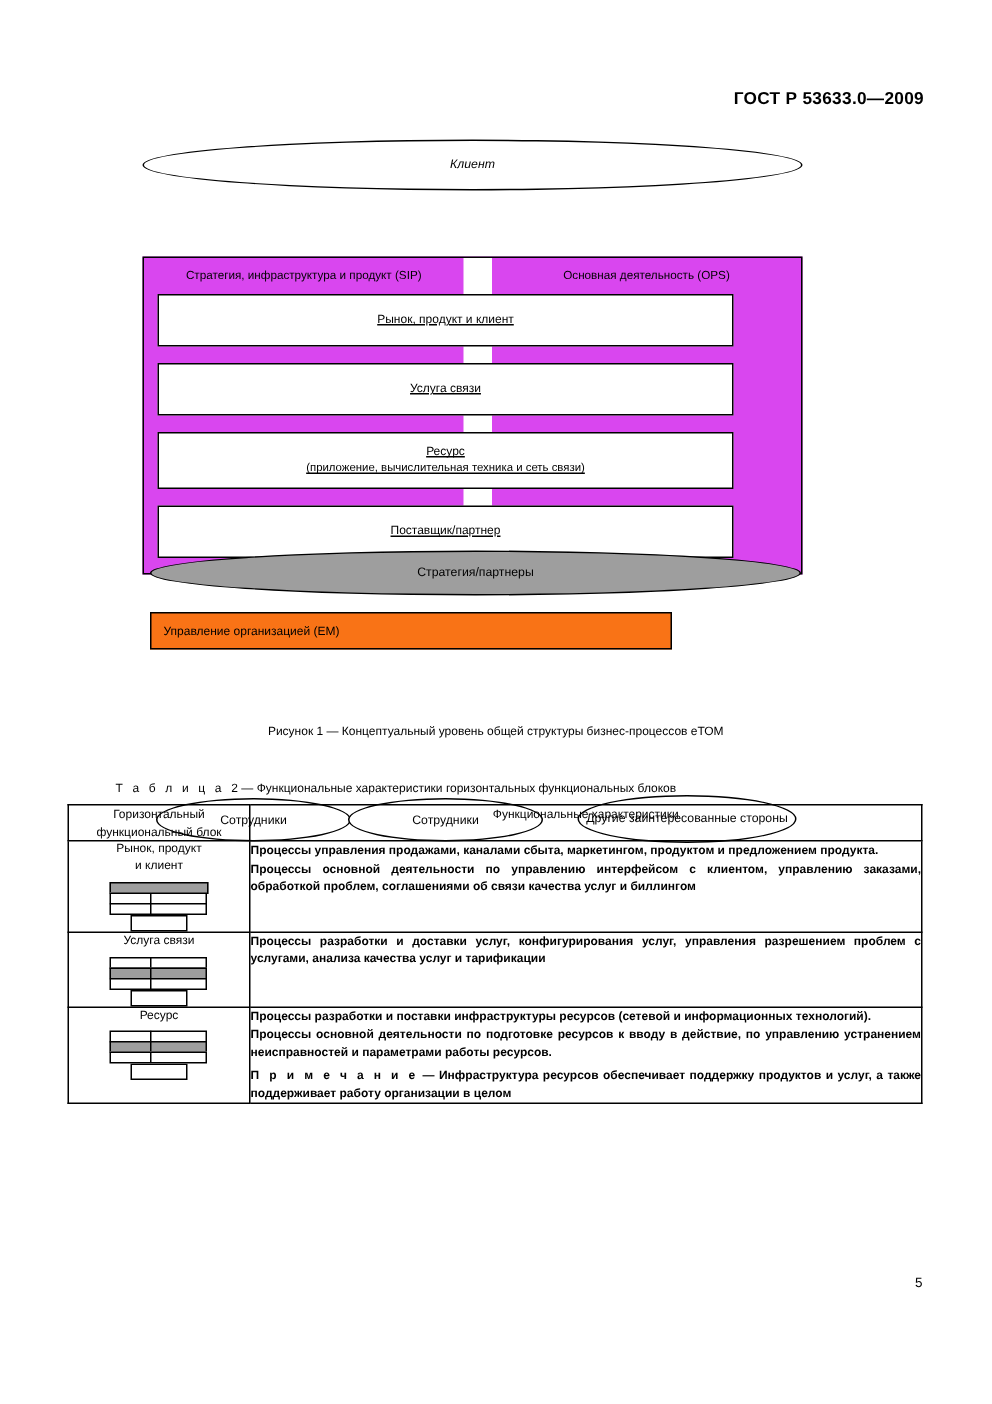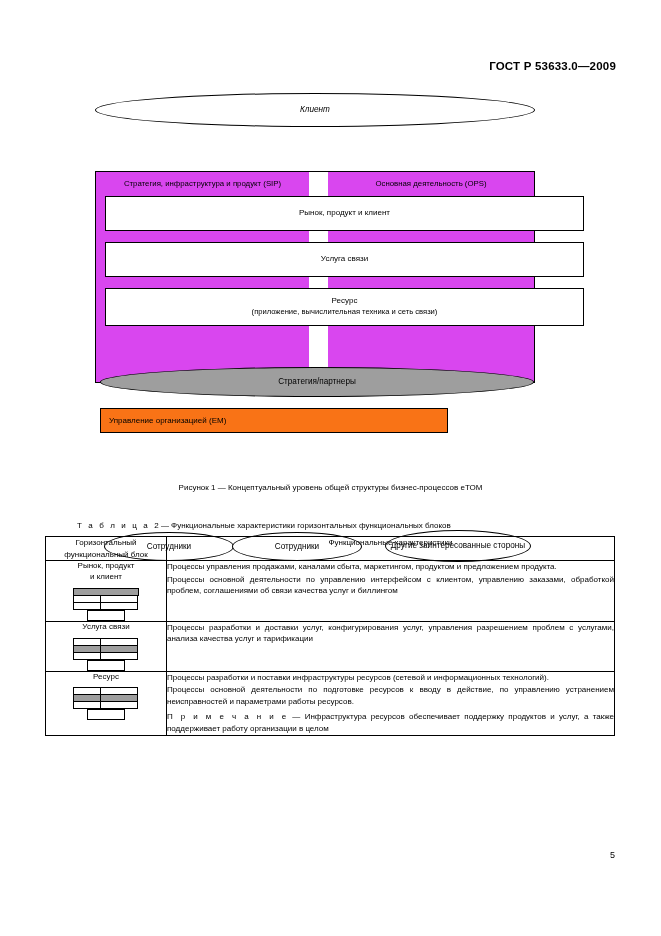--- a/index.html
+++ b/index.html
@@ -103,31 +103,32 @@
     justify-content: center;
     font-size: 7.8px;
     white-space: nowrap;
   }
   .etom-head.sip { left: 0; width: 213px; }
   .etom-head.ops { left: 232px; width: 206px; }
 
   .etom-row {
     position: absolute;
     left: 9px;
-    width: 479px;
+    width: 384px;
     background: #ffffff;
     border: 1.4px solid #000;
     box-sizing: border-box;
     display: flex;
     flex-direction: column;
     align-items: center;
     justify-content: center;
     text-align: center;
     font-size: 8px;
     line-height: 1.35;
+    text-decoration: underline;
   }
   .etom-row .sub { font-size: 7.6px; }
 
   .em-box {
     position: absolute;
     left: 100px;
     top: 318px;
     width: 348px;
     height: 25px;
     border: 1.4px solid #000;
@@ -197,20 +198,21 @@
     padding: 7px 4px 8px 4px;
   }
   .blk-title { line-height: 1.35; margin-bottom: 5px; }
 
   .desc-cell {
     font-size: 8px;
     line-height: 1.45;
     padding: 7px 9px 9px 10px;
     text-align: justify;
     text-justify: inter-word;
+    font-weight: bold;
   }
   .desc-cell p { margin: 0 0 0 0; }
   .desc-cell p + p { margin-top: 1px; }
   .desc-cell .note { margin-top: 4px; }
   .desc-cell .note .spaced { letter-spacing: 1.9px; }
 
   
   .mini {
     width: 66px;
     margin: 0 auto;
@@ -274,20 +276,23 @@
 
       <div class="etom-row" style="top:70px;height:35px;">
         <span>Услуга связи</span>
       </div>
 
       <div class="etom-row" style="top:116px;height:38px;">
         <span>Ресурс</span>
         <span class="sub">(приложение, вычислительная техника и сеть связи)</span>
       </div>
 
+      <div class="etom-row" style="top:165px;height:35px;">
+        <span>Поставщик/партнер</span>
+      </div>
     </div>
 
     <div class="ellipse ellipse-suppliers">
       <span>Стратегия/партнеры</span>
     </div>
 
     <div class="em-box">
       <span>Управление организацией (EM)</span>
     </div>
 

